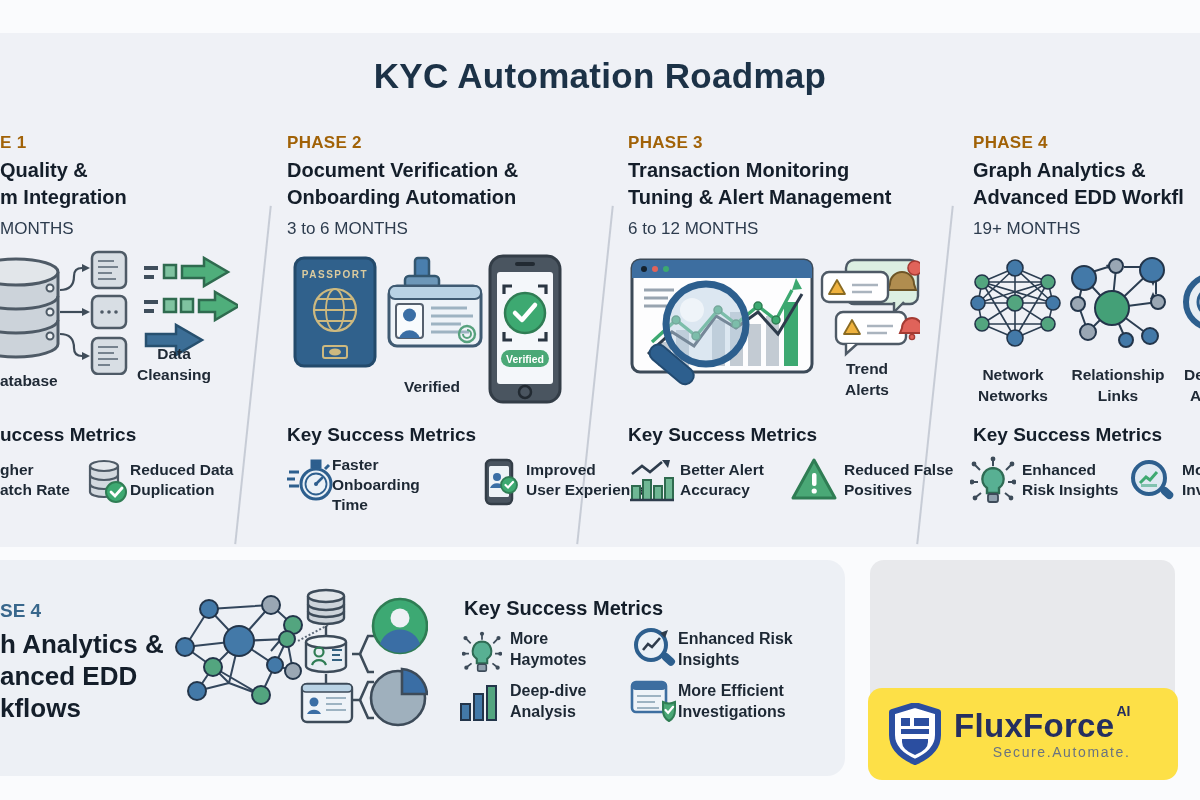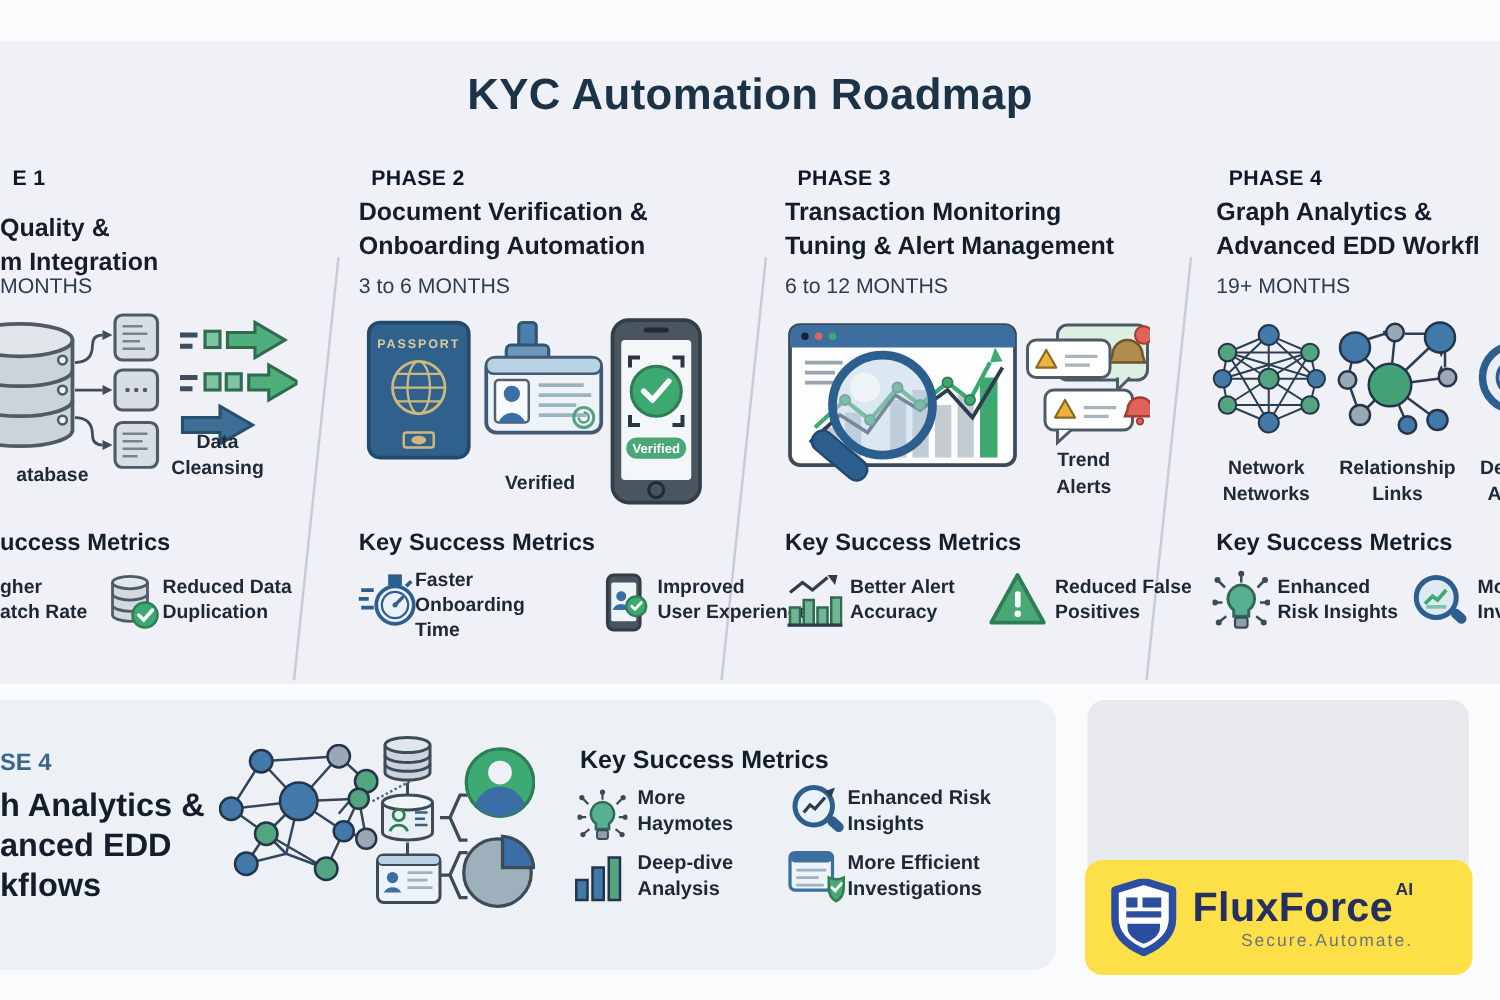--- a/index.html
+++ b/index.html
@@ -9,21 +9,21 @@
   .top-card{position:absolute;left:0;top:33px;width:1200px;height:514px;background:#eff1f6;}
   .bottom-left-panel{position:absolute;left:-30px;top:560px;width:875px;height:216px;
        background:#edf0f5;border-radius:18px;}
   .bottom-right-panel{position:absolute;left:870px;top:560px;width:305px;height:215px;
        background:#e8e9ec;border-radius:14px;}
   .logo-card{position:absolute;left:868px;top:688px;width:310px;height:92px;background:#fde047;
        border-radius:14px;display:flex;align-items:center;padding-left:20px;box-sizing:border-box;}
   .page-title{position:absolute;left:0;top:56px;width:1200px;text-align:center;
        font-size:35px;font-weight:800;color:#1c3247;letter-spacing:.3px;}
   .seam{position:absolute;width:2px;background:rgba(150,160,176,.45);transform:rotate(6deg);}
-  .phase-label{position:absolute;font-size:17px;font-weight:700;color:#0f172a;letter-spacing:.3px;padding-left:10px;}
+  .phase-label{position:absolute;font-size:17px;font-weight:700;color:#a16207;letter-spacing:.3px;}
   .phase-heading{position:absolute;font-size:20px;font-weight:700;color:#141e2a;line-height:27px;}
   .phase-months{position:absolute;font-size:17px;font-weight:400;color:#2d3c4e;}
   .caption{position:absolute;font-size:15.5px;font-weight:600;color:#202a36;text-align:center;line-height:21px;}
   .caption.left{text-align:left;}
   .metrics-title{position:absolute;font-size:19px;font-weight:700;color:#141e2a;}
   .metric-text{position:absolute;font-size:15.5px;font-weight:600;color:#1d2834;line-height:20px;}
   .micon{position:absolute;}
   .bheading{position:absolute;font-size:26px;font-weight:700;color:#141e2a;line-height:32px;}
   .blabel{position:absolute;font-size:19px;font-weight:700;color:#38678c;}
   .bmetrics-title{position:absolute;font-size:20px;font-weight:700;color:#141e2a;}
@@ -42,21 +42,21 @@
   <div class="bottom-left-panel"></div>
   <div class="bottom-right-panel"></div>
 
   <div class="page-title">KYC Automation Roadmap</div>
 
   <div class="seam" style="left:252px;top:205px;height:340px;"></div>
   <div class="seam" style="left:594px;top:205px;height:340px;"></div>
   <div class="seam" style="left:934px;top:205px;height:340px;"></div>
 
   <div class="phase-label" style="left:0;top:133px;">E 1</div>
-  <div class="phase-heading" style="left:0;top:170px;">
+  <div class="phase-heading" style="left:0;top:157px;">
     <div>Quality &amp;</div>
     <div>m Integration</div>
   </div>
   <div class="phase-months" style="left:0;top:219px;">MONTHS</div>
 
   <svg class="micon" style="left:-32px;top:250px;" width="270" height="125" viewBox="0 0 270 125">
 
     <g stroke="#4e5a66" stroke-width="3" fill="#ccd3da">
       <path d="M6 22 v72 a42 13 0 0 0 84 0 v-72"></path>
       <ellipse cx="48" cy="22" rx="42" ry="13" fill="#e2e6ea"></ellipse>
@@ -95,21 +95,21 @@
       <path d="M176 18 h14 M176 27 h10"></path>
       <path d="M176 52 h14 M176 61 h10"></path>
     </g>
     <rect x="196" y="15" width="12" height="13" fill="#7fc3a0" stroke="#2f6b4f" stroke-width="2.5"></rect>
     <rect x="196" y="49" width="12" height="13" fill="#7fc3a0" stroke="#2f6b4f" stroke-width="2.5"></rect>
     <rect x="213" y="49" width="12" height="13" fill="#7fc3a0" stroke="#2f6b4f" stroke-width="2.5"></rect>
     <path d="M214 16 h22 v-8 l24 14 -24 14 v-8 h-22 z" fill="#4fae7b" stroke="#2f6b4f" stroke-width="2.5"></path>
     <path d="M231 50 h16 v-8 l24 14 -24 14 v-8 h-16 z" fill="#4fae7b" stroke="#2f6b4f" stroke-width="2.5"></path>
     <path d="M178 84 h30 v-9 l26 15 -26 15 v-9 h-30 z" fill="#3c6e96" stroke="#27506f" stroke-width="2.5"></path>
   </svg>
-  <div class="caption left" style="left:13px;top:370px;width:70px;">atabase</div>
+  <div class="caption left" style="left:0;top:370px;width:70px;">atabase</div>
   <div class="caption" style="left:132px;top:343px;width:84px;">
     <div>Data</div>
     <div>Cleansing</div>
   </div>
 
   <div class="metrics-title" style="left:0;top:424px;">uccess Metrics</div>
   <div class="metric-text" style="left:0;top:460px;">
     <div>gher</div>
     <div>atch Rate</div>
   </div>

